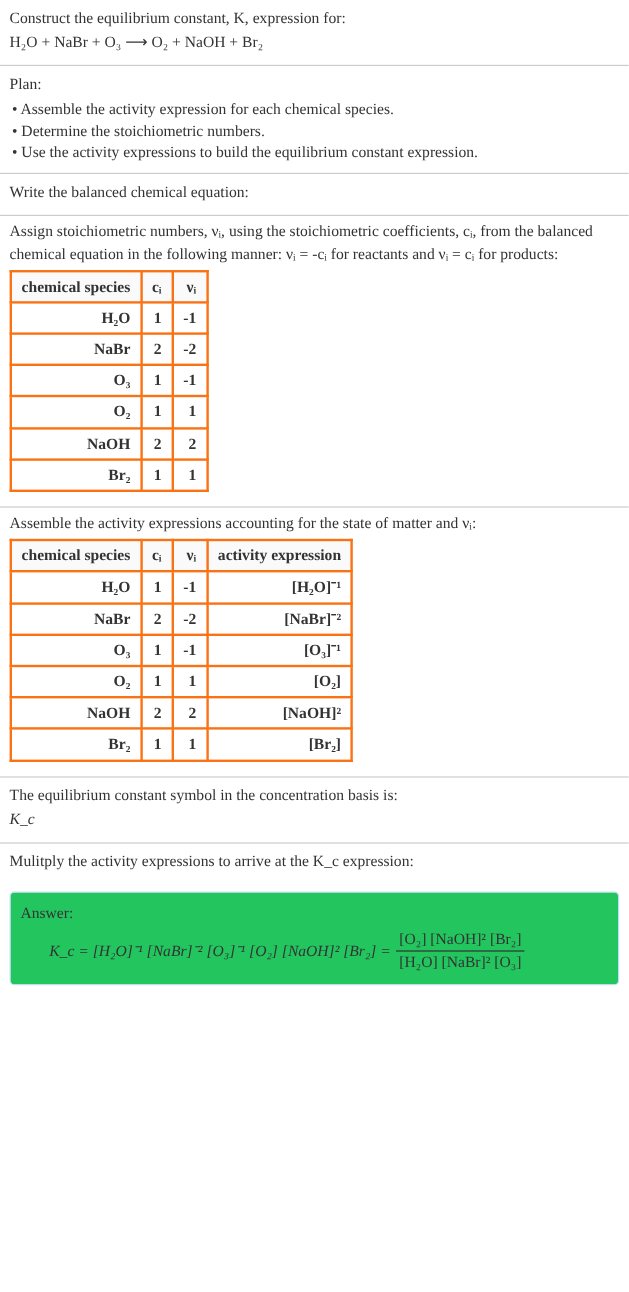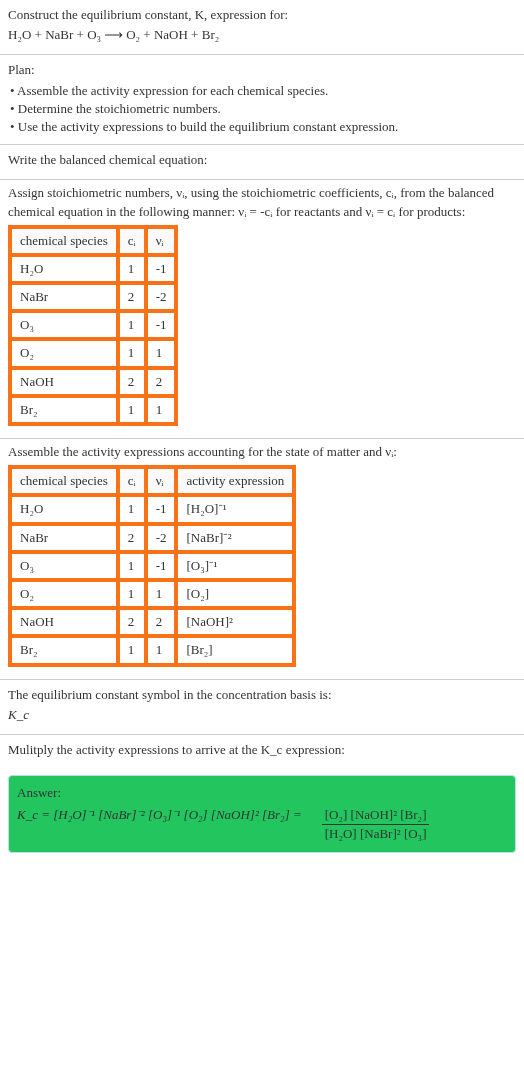--- a/index.html
+++ b/index.html
@@ -1,24 +1,24 @@
 <!DOCTYPE html>
 <html><head>
 <meta charset="utf-8">
 <style>
 body{margin:0;padding:0;background:#fff;font-family:Georgia,serif;color:#333;font-size:13px;line-height:1.4;width:524px}
 .section{padding:4px 8px 8px}
 hr{border:none;border-top:1px solid #ccc;margin:0}
 .eq-line{margin:2px 0}
 .bullet{margin-left:2px}
 table{border-collapse:collapse;margin:4px 0}
-th,td{border:4px solid #f97316;padding:3px 8px;text-align:left;font-weight:normal}
+th,td{border:2px solid #f97316;padding:3px 8px;text-align:right;font-weight:bold}
 th{background:#fafafa}
 .answer{background:#22c55e;border:1px solid #bcdff0;border-radius:4px;padding:8px;margin:6px 8px 10px}
-.kc-row{display:flex;align-items:flex-start;gap:20px;flex-wrap:nowrap;margin-top:4px;}
+.kc-row{display:flex;align-items:center;gap:4px;flex-wrap:nowrap;margin-top:4px;margin-left:24px}
 .frac{display:inline-flex;flex-direction:column;align-items:center;vertical-align:middle}
 .frac .num{border-bottom:1px solid #333;padding:0 3px}
 .frac .den{padding:0 3px}
 </style>
 </head>
 <body>
 
 <div class="section">
   <div class="eq-line">Construct the equilibrium constant, K, expression for:</div>
   <div class="eq-line">H₂O + NaBr + O₃ ⟶ O₂ + NaOH + Br₂</div>

